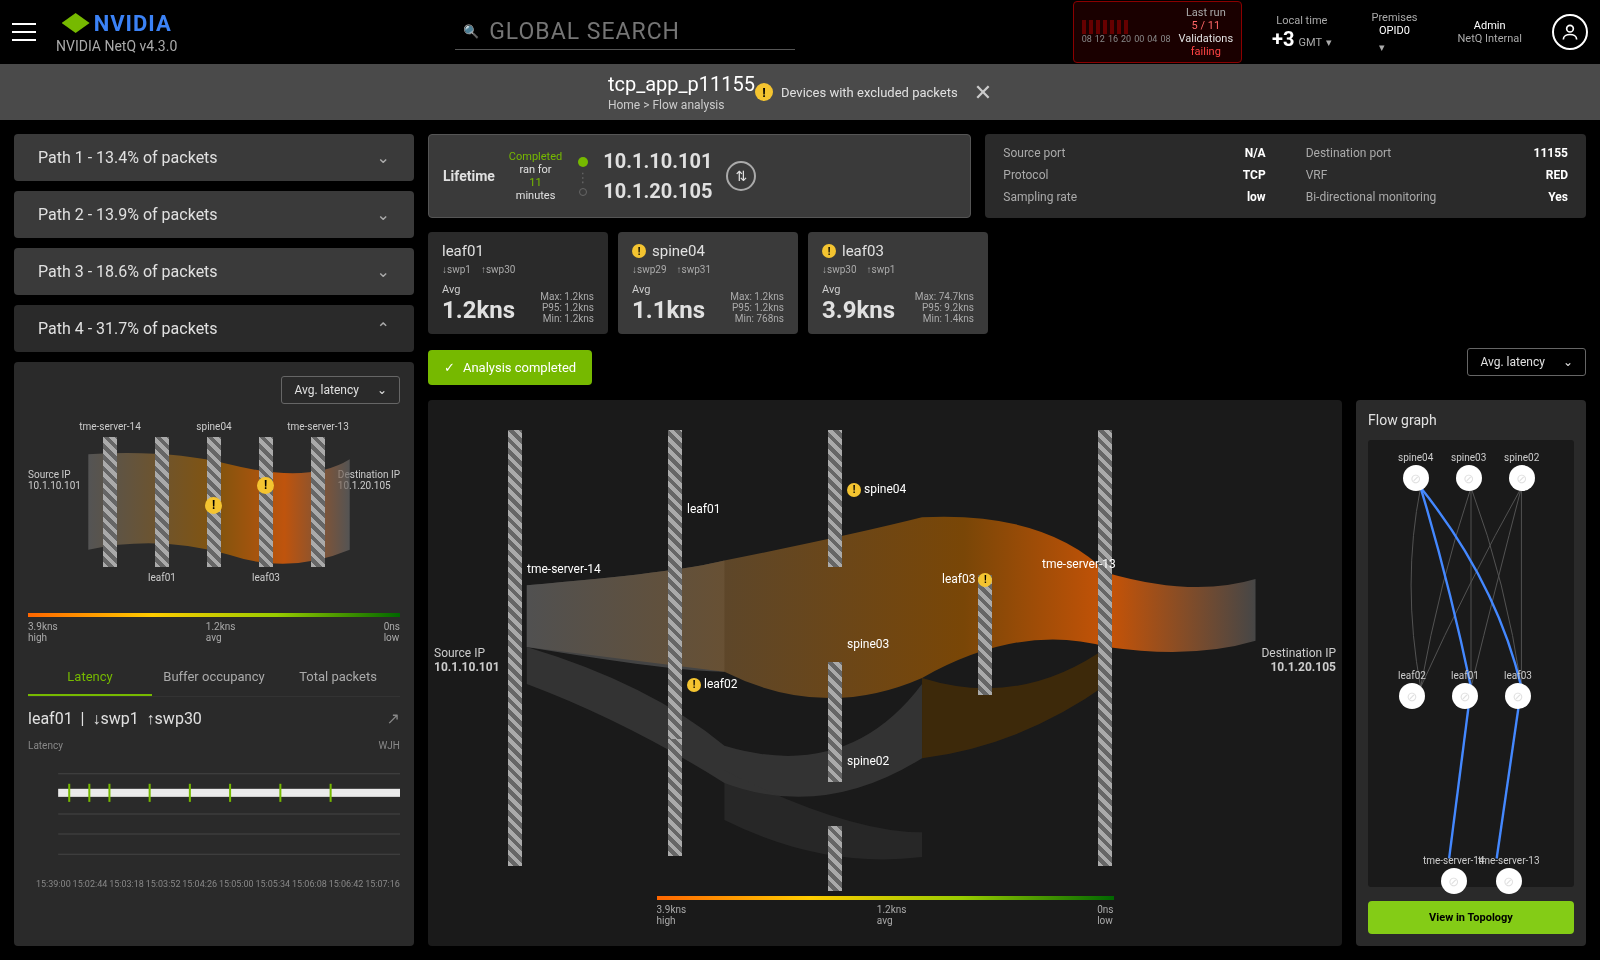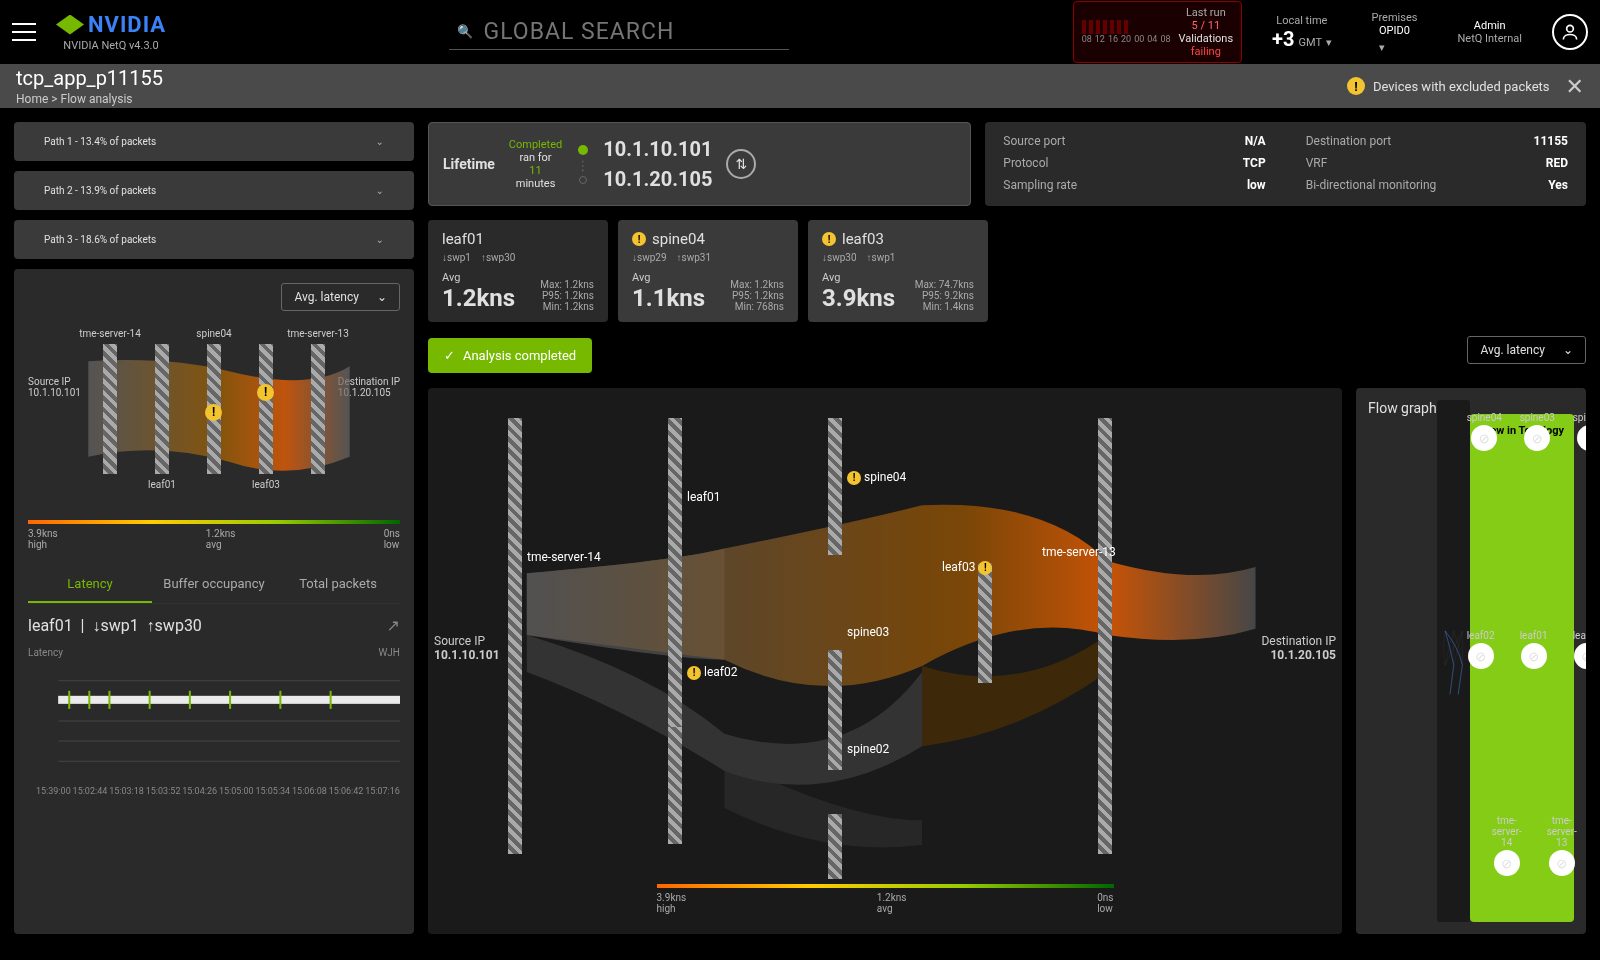--- a/index.html
+++ b/index.html
@@ -4,44 +4,44 @@
 <style>
 * { box-sizing: border-box; margin: 0; padding: 0; font-family: -apple-system, BlinkMacSystemFont, 'Segoe UI', Roboto, sans-serif; }
 body { background: #000; color: #e0e0e0; font-size: 13px; width: 1600px; height: 960px; overflow: hidden; }
 
 .topbar { height: 64px; background: #000; display: flex; align-items: center; padding: 0 12px; gap: 20px; }
 .hamburger { width: 24px; height: 18px; display: flex; flex-direction: column; justify-content: space-between; cursor: pointer; }
 .hamburger span { height: 2px; background: #fff; }
 .logo-block { display: flex; flex-direction: column; align-items: center; }
 .nvidia-logo { color: #3b82f6; font-weight: bold; font-size: 22px; letter-spacing: 1px; display:flex; align-items:center; gap:4px;}
 .nvidia-eye { width:28px; height:20px; background:#76b900; clip-path: polygon(0 50%, 50% 0, 100% 50%, 50% 100%); position:relative;}
-.nvidia-sub { color: #aaa; font-size: 11px; margin-top: 2px; text-align: right; }
+.nvidia-sub { color: #aaa; font-size: 14px; margin-top: 2px; text-align: right; }
 .search-wrap { flex: 1; display: flex; justify-content: center; }
 .search-box { display: flex; align-items: center; gap: 10px; border-bottom: 1px solid #555; padding: 4px 8px; width: 340px; }
 .search-box input { background: transparent; border: none; color: #aaa; font-size: 23px; letter-spacing: 1px; outline: none; width:100%; }
 .validations-box { border: 1px solid #8b0000; background: #1a0000; border-radius: 4px; padding: 4px 8px; display: flex; gap: 8px; align-items:center; font-size:11px; }
 .val-bars { display:flex; gap:3px; align-items:flex-end;}
 .val-bars span { width:4px; height:14px; background:#600; display:inline-block;}
 .val-text { text-align:center; font-size:11px; }
 .val-text .red { color:#ff4444; }
 .header-col { display:flex; flex-direction:column; align-items:center; font-size:11px; color:#aaa; padding: 0 10px;}
 .header-col .big { color:#fff; font-size:20px; font-weight:bold;}
 .user-icon { width:36px; height:36px; border:2px solid #fff; border-radius:50%; display:flex; align-items:center; justify-content:center;}
 
-.subheader { height: 44px; background: #4a4a4a; display:flex; align-items:center; padding: 0 16px; justify-content:space-between;}
+.subheader { height: 56px; background: #4a4a4a; display:flex; align-items:center; padding: 0 16px; justify-content:center;}
 .subheader-left h1 { font-size:20px; font-weight:normal; color:#fff; margin-bottom:2px;}
 .breadcrumb { font-size:12px; color:#ccc;}
 .subheader-right { display:flex; align-items:center; gap:16px;}
 .warn-pill { display:flex; align-items:center; gap:8px; font-size:13px;}
 .warn-dot { width:18px; height:18px; background:#f4c430; border-radius:50%; display:flex; align-items:center; justify-content:center; color:#000; font-weight:bold; font-size:13px;}
 .close-x { font-size:22px; cursor:pointer; color:#ccc;}
 
 .main { display:flex; gap:14px; padding:14px; height: calc(960px - 120px);}
 .sidebar { width: 400px; display:flex; flex-direction:column; gap:10px; overflow:hidden;}
-.path-row { background:#3a3a3a; border-radius:4px; padding:14px 30px; display:flex; justify-content:space-between; align-items:center; cursor:pointer; font-size:10px;}
+.path-row { background:#3a3a3a; border-radius:4px; padding:14px 24px; display:flex; justify-content:space-between; align-items:center; cursor:pointer; font-size:16px;}
 .path-row.active { background:#2a2a2a;}
 .chev { color:#aaa;}
 .path-content { background:#2a2a2a; border-radius:4px; padding:14px; flex:1; display:flex; flex-direction:column;}
 .dropdown { align-self:flex-end; border:1px solid #666; padding:6px 12px; border-radius:3px; font-size:12px; display:flex; gap:18px; cursor:pointer; margin-bottom:10px;}
 .mini-graph { height:175px; position:relative; display:flex; justify-content:center; align-items:center; gap:38px;}
 .mini-node { width:14px; height:130px; background: repeating-linear-gradient(45deg,#aaa,#aaa 4px,#666 4px,#666 8px); position:relative;}
 .mini-label { position:absolute; font-size:10px; color:#ccc; white-space:nowrap; left:50%; transform:translateX(-50%);}
 .mini-label.top { top:-16px;}
 .mini-label.bot { bottom:-16px;}
 .mini-warn { position:absolute; width:17px; height:17px; background:#f4c430; border-radius:50%; color:#000; font-size:12px; font-weight:bold; display:flex; align-items:center; justify-content:center;}
@@ -84,21 +84,21 @@
 .complete-pill { background:#76b900; color:#fff; padding:10px 16px; border-radius:4px; font-size:13px; display:flex; gap:8px; align-items:center;}
 
 .flow-area { flex:1; display:flex; gap:14px;}
 .sankey { flex:1; background:#1a1a1a; border-radius:4px; position:relative; padding:20px 60px;}
 .sankey-col { position:absolute; top:30px; bottom:80px; width:14px; background: repeating-linear-gradient(45deg,#aaa,#aaa 4px,#666 4px,#666 8px);}
 .sankey-label { position:absolute; font-size:12px; color:#fff; padding:2px 4px;}
 .sankey-side { position:absolute; font-size:12px; color:#ccc;}
 .sankey-side.left { left:6px; top:45%;}
 .sankey-side.right { right:6px; top:45%;}
 
-.topo-panel { width:230px; background:#2a2a2a; border-radius:4px; padding:12px; display:flex; flex-direction:row;}
+.topo-panel { width:230px; background:#2a2a2a; border-radius:4px; padding:12px; display:flex; flex-direction:column;}
 .topo-title { font-size:14px; margin-bottom:12px;}
 .topo-body { flex:1; position:relative; background:#1a1a1a; border-radius:3px;}
 .topo-node { position:absolute; text-align:center;}
 .topo-circle { width:26px; height:26px; background:#fff; border-radius:50%; margin:0 auto; display:flex; align-items:center; justify-content:center;}
 .topo-lbl { font-size:10px; color:#ccc; margin-bottom:2px;}
 .topo-btn { background:#84cc16; color:#000; text-align:center; padding:10px; border-radius:4px; margin-top:14px; font-weight:bold; cursor:pointer; font-size:11px;}
 
 svg.topo-lines { position:absolute; inset:0; width:100%; height:100%;}
 </style>
 </head>
@@ -201,20 +201,24 @@
         <span>Path 1 - 13.4% of packets</span>
         <span class="chev">⌄</span>
       </div>
     <div class="path-row">
         <span>Path 2 - 13.9% of packets</span>
         <span class="chev">⌄</span>
       </div>
     <div class="path-row">
         <span>Path 3 - 18.6% of packets</span>
         <span class="chev">⌄</span>
+      </div>
+    <div class="path-row active">
+        <span>Path 4 - 31.7% of packets</span>
+        <span class="chev">⌃</span>
       </div>
 
     <div class="path-content">
       <div class="dropdown">
           <span>Avg. latency</span>
           <span>⌄</span>
         </div>
       <div class="mini-graph">
         <div class="side-ip left">
             <div>Source IP</div>

